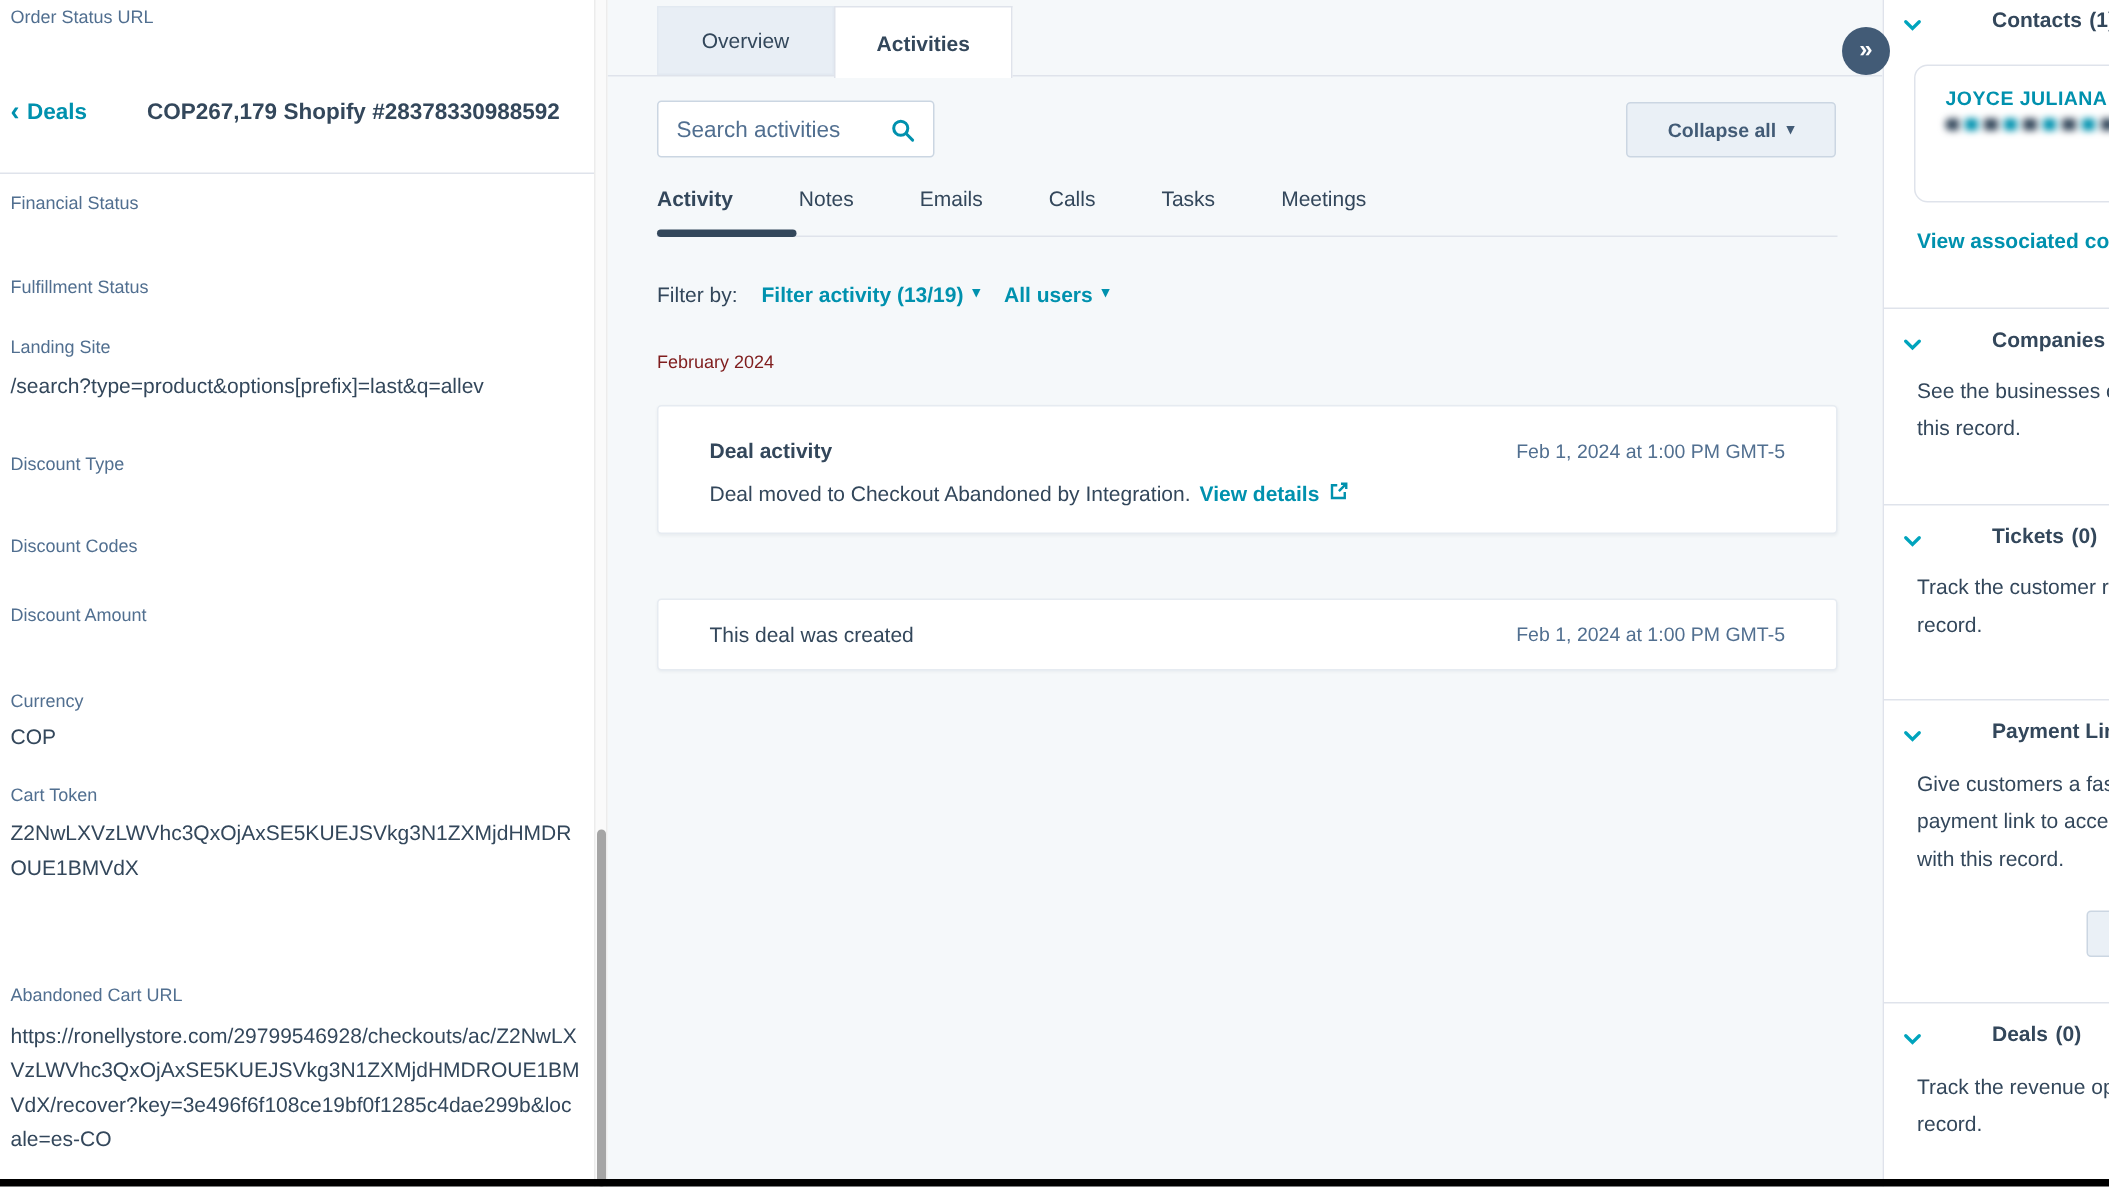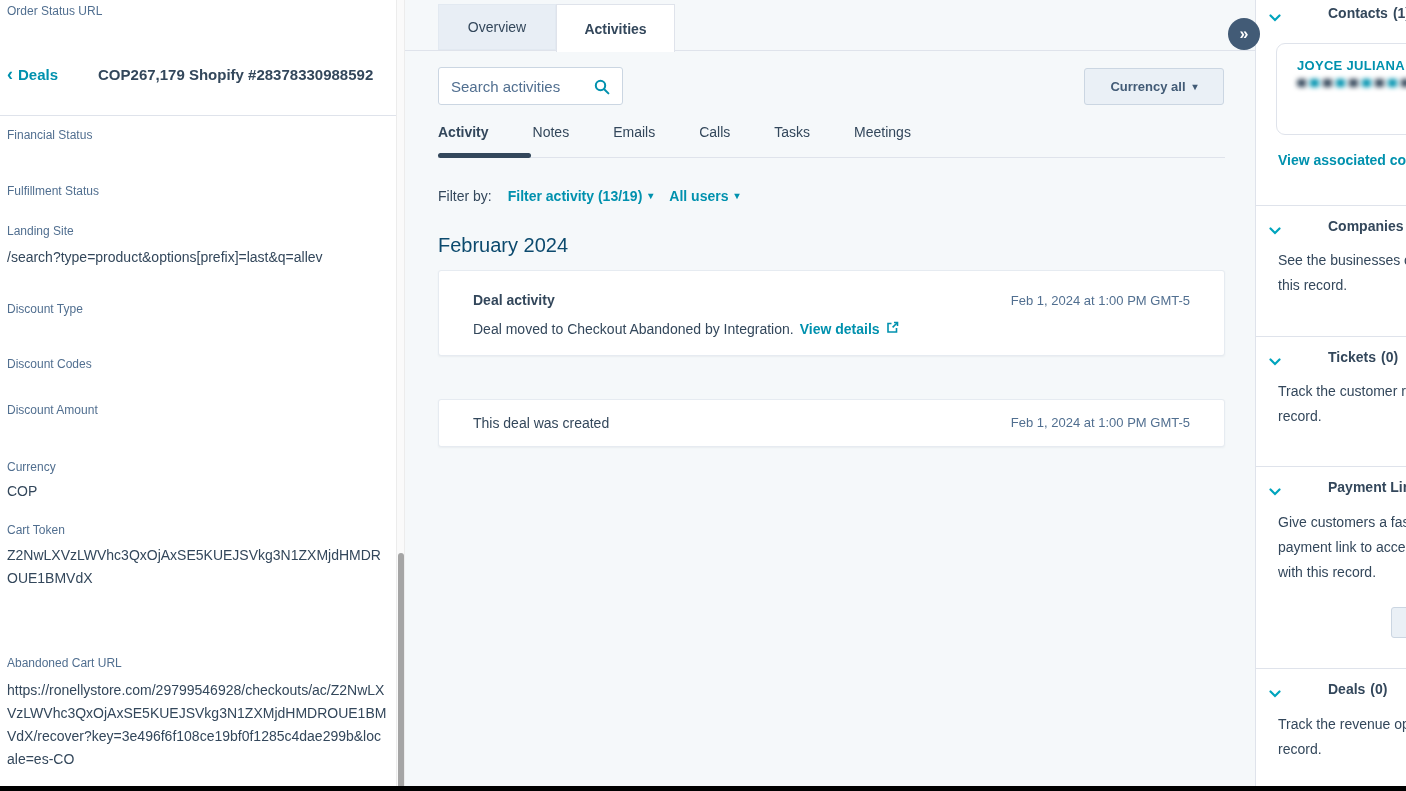--- a/index.html
+++ b/index.html
@@ -41,21 +41,21 @@
     border:1px solid #cbd6e2; border-radius:3px; font-size:13px; color:#425b76; font-weight:bold;
     display:flex; align-items:center; justify-content:center; gap:7px; cursor:pointer; }
   .caret { font-size:10px; line-height:10px; }
   #subtabs { position:absolute; left:33px; top:124px; display:flex; gap:44px; font-size:14px; color:#33475b; }
   .subtab { cursor:pointer; }
   .subtab.active { font-weight:bold; }
   #subtab-underline { position:absolute; left:33px; top:153px; width:93px; height:5px; background:#33475b; border-radius:3px; z-index:1;}
   #subtab-line { position:absolute; left:33px; top:157px; width:787px; height:1px; background:#dfe3eb; }
   #filter-row { position:absolute; left:33px; top:188px; display:flex; align-items:center; gap:16px; font-size:14px; }
   .teal-link { color:#0091ae; font-weight:bold; cursor:pointer; display:flex; align-items:center; gap:6px; }
-  #month-header { position:absolute; left:33px; top:234px; font-size:20px; color:#0c4a6e; }
+  #month-header { position:absolute; left:33px; top:234px; font-size:12px; color:#7f1d1d; }
   .activity-card { position:absolute; left:33px; width:787px; background:#fff; border:1px solid #e6ebf1;
     border-radius:3px; box-shadow:0 1px 2px rgba(45,62,80,0.06); }
   #card-1 { top:270px; height:86px; padding:21px 34px; }
   #card-2 { top:370px; height:48px; padding:15px 34px; display:flex; justify-content:space-between;margin-top:29px; }
   .card-head { display:flex; justify-content:space-between; align-items:baseline; }
   .card-title { font-size:14px; font-weight:bold; color:#33475b; }
   .card-plain-title { font-size:14px; color:#33475b; }
   .timestamp { font-size:13px; color:#516f90; white-space:nowrap; }
   .card-body { margin-top:13px; font-size:14px; color:#33475b; display:flex; align-items:center; gap:6px; }
 
@@ -149,21 +149,21 @@
     <input id="search-input" type="text" placeholder="Search activities" style="">
     <span id="search-icon">
       <svg width="16" height="16" viewBox="0 0 16 16">
         <circle cx="6.5" cy="6.5" r="4.7" stroke="#0091ae" stroke-width="2" fill="none"></circle>
         <line x1="10.2" y1="10.2" x2="14.4" y2="14.4" stroke="#0091ae" stroke-width="2" stroke-linecap="round"></line>
       </svg>
     </span>
   </div>
 
   <div id="collapse-all-btn">
-    <span>Currency all</span>
+    <span>Collapse all</span>
     <span class="caret">▾</span>
   </div>
 
   <div id="subtabs">
     <span class="subtab active">Activity</span>
     <span class="subtab">Notes</span>
     <span class="subtab">Emails</span>
     <span class="subtab">Calls</span>
     <span class="subtab">Tasks</span>
     <span class="subtab">Meetings</span>

